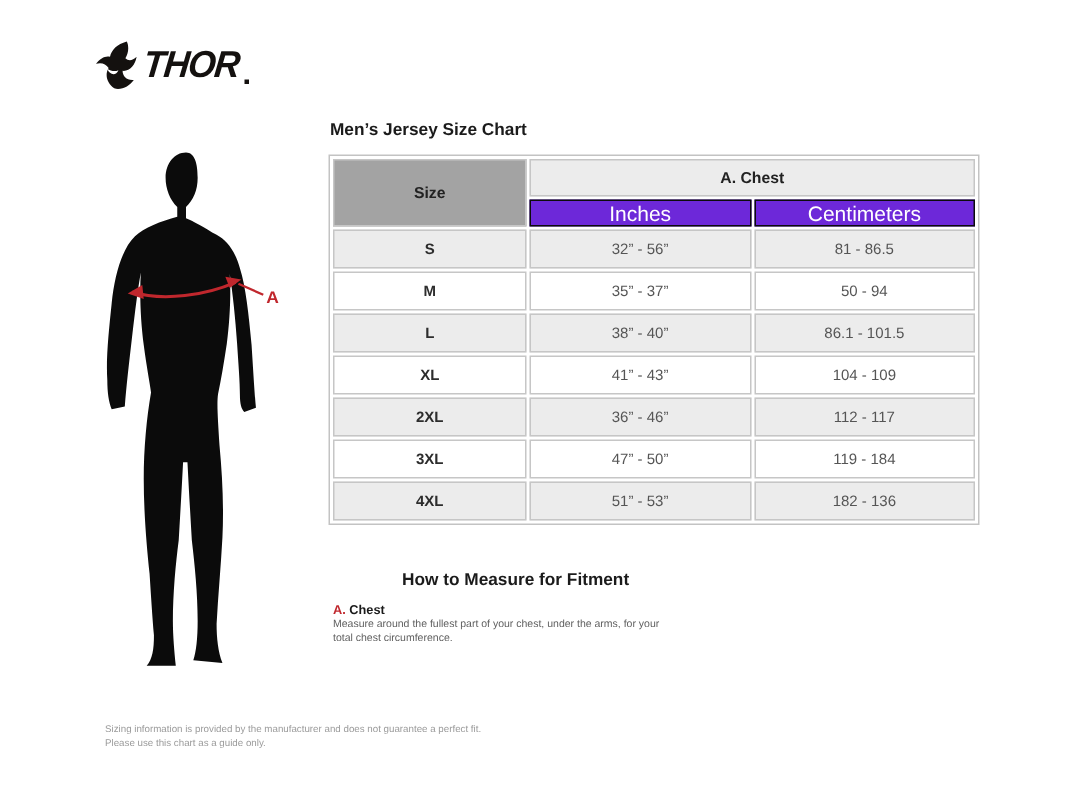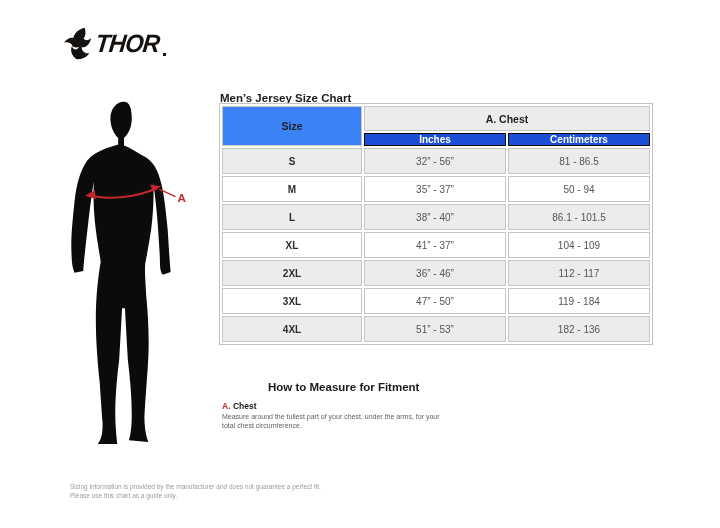--- a/index.html
+++ b/index.html
@@ -14,44 +14,44 @@
   .logo { left:64px; top:27px; display:flex; align-items:center; }
   .logo-word {
     font-size:25px; font-weight:bold; font-style:italic;
     letter-spacing:-1px; color:#14110f;
     display:inline-block; transform:skewX(-6deg) scaleX(0.95);
     margin-left:2px;
   }
   .tm-dot { width:3px; height:3px; background:#14110f; align-self:flex-end; margin:0 0 4px 2px; }
 
   
-  .chart-title { left:220px; top:92px; font-size:11.5px; font-weight:bold; color:#1b1b1b; }
+  .chart-title { left:220px; top:81px; font-size:11.5px; font-weight:bold; color:#1b1b1b; }
   .measure-heading { left:220px; top:381px; font-size:11.5px; font-weight:bold; color:#1b1b1b;margin-left:48px; }
   .measure-key { left:222px; top:401px; font-size:8.5px; font-weight:bold; color:#1b1b1b; }
   .measure-key .red { color:#c0272d; }
   .measure-desc { left:222px; top:412px; width:230px; font-size:7px; line-height:1.35; color:#5f5f5f; }
   .note-line { left:222px; top:461px; width:440px; font-size:7.2px; font-weight:bold; color:#1a1a1a; white-space:nowrap; }
   .note-label { color:#c0272d; margin-right:8px; }
   .disclaimer { left:70px; top:482px; font-size:6.5px; line-height:1.4; color:#9b9b9b; }
 
   
   table.size-chart {
     position:absolute; left:219px; top:103px; width:434px;
     border-collapse:separate; border-spacing:2px;
     border:1px solid #c3c3c3; background:#ffffff;
     table-layout:fixed;
   }
   .size-chart th, .size-chart td {
     border:1px solid #c6c6c6; text-align:center; vertical-align:middle;
   }
-  .size-chart th.corner { width:140px; background:#3b82f6; font-size:10.5px; font-weight:bold; color:#222; }
+  .size-chart th.corner { width:129px; background:#a3a3a3; font-size:10.5px; font-weight:bold; color:#222; }
   .size-chart th.group { background:#ececec; font-size:10.5px; font-weight:bold; color:#222; height:25px; }
   .size-chart th.sub {
-    background:#1d4ed8; border-color:#0c0c0c; color:#ffffff;
-    font-size:10px; font-weight:bold; height:13px;
+    background:#6d28d9; border-color:#0c0c0c; color:#ffffff;
+    font-size:14px; font-weight:normal; height:13px;
   }
   .size-chart td { height:26px; font-size:10px; color:#555555; background:#ffffff; }
   .size-chart td.size-cell { font-weight:bold; color:#2d2d2d; }
   .size-chart tbody tr:nth-child(odd) td { background:#ececec; }
 
   
   .figure-svg { left:56px; top:98px; }
 </style>
 </head>
 <body>
@@ -115,21 +115,21 @@
         <td>35” - 37”</td>
         <td>50 - 94</td>
       </tr>
       <tr>
         <td class="size-cell">L</td>
         <td>38” - 40”</td>
         <td>86.1 - 101.5</td>
       </tr>
       <tr>
         <td class="size-cell">XL</td>
-        <td>41” - 37”</td>
+        <td>41” - 43”</td>
         <td>104 - 109</td>
       </tr>
       <tr>
         <td class="size-cell">2XL</td>
         <td>36” - 46”</td>
         <td>112 - 117</td>
       </tr>
       <tr>
         <td class="size-cell">3XL</td>
         <td>47” - 50”</td>

